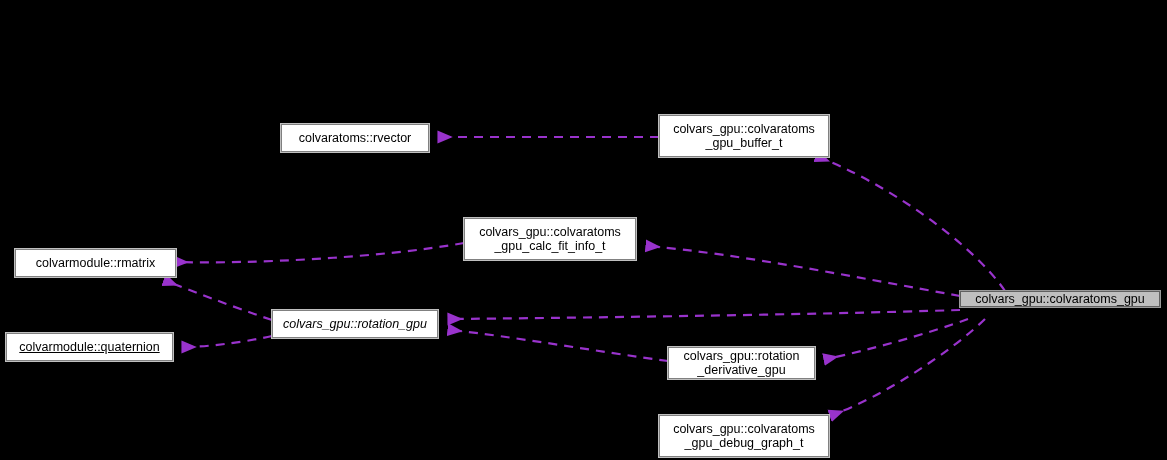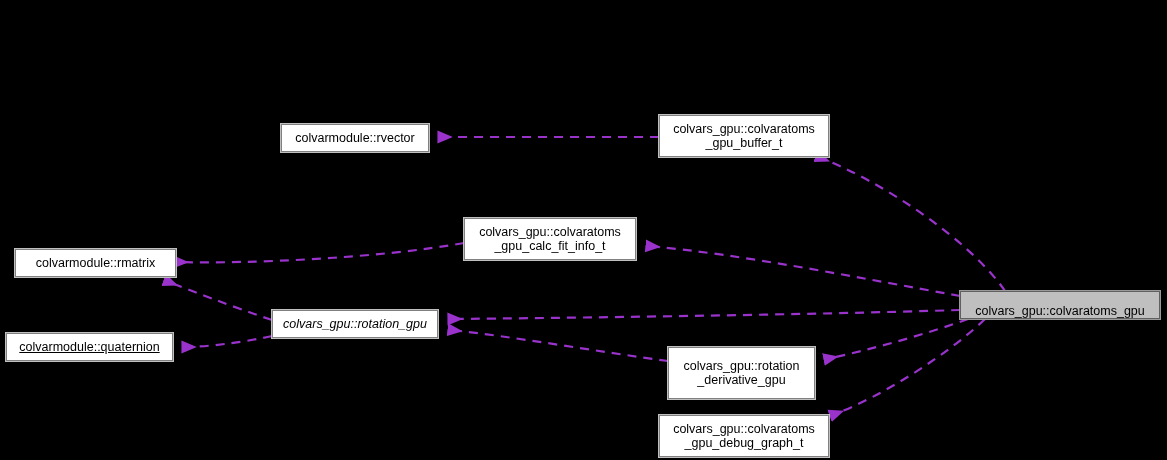--- a/index.html
+++ b/index.html
@@ -70,28 +70,28 @@
         <path d="M 272 320 C 230 306 190 290 166 281" stroke="#9933cc" stroke-width="2.2" fill="none" stroke-dasharray="9,7" marker-end="url(#arrow-purple)"></path>
         <path d="M 960 310 C 800 315 560 318 450 319" stroke="#9933cc" stroke-width="2.2" fill="none" stroke-dasharray="9,7" marker-end="url(#arrow-purple)"></path>
         <path d="M 668 361 C 600 352 510 336 450 330" stroke="#9933cc" stroke-width="2.2" fill="none" stroke-dasharray="9,7" marker-end="url(#arrow-purple)"></path>
         <path d="M 272 336 C 240 343 205 347 184 347" stroke="#9933cc" stroke-width="2.2" fill="none" stroke-dasharray="9,7" marker-end="url(#arrow-purple)"></path>
         <path d="M 968 319 C 930 333 870 350 826 359" stroke="#9933cc" stroke-width="2.2" fill="none" stroke-dasharray="9,7" marker-end="url(#arrow-purple)"></path>
         <path d="M 985 319 C 950 353 880 398 832 415" stroke="#9933cc" stroke-width="2.2" fill="none" stroke-dasharray="9,7" marker-end="url(#arrow-purple)"></path>
       </g>
   </svg>
 
   <div id="node-group">
-      <div class="node" style="left: 281px; top: 124px; width: 148px; height: 28px;"><span class="node-label">colvarmodule::rvector</span></div>
+      <div class="node" style="left: 281px; top: 124px; width: 148px; height: 28px;"><span class="node-label">colvaratoms::rvector</span></div>
       <div class="node" style="left: 659px; top: 115px; width: 170px; height: 42px;"><span class="node-label">colvars_gpu::colvaratoms
 _gpu_buffer_t</span></div>
       <div class="node" style="left: 464px; top: 218px; width: 172px; height: 42px;"><span class="node-label">colvars_gpu::colvaratoms
 _gpu_calc_fit_info_t</span></div>
       <div class="node" style="left: 15px; top: 249px; width: 161px; height: 28px;"><span class="node-label">colvarmodule::rmatrix</span></div>
-      <div class="node center" style="left: 960px; top: 291px; width: 200px; height: 28px; align-items: flex-end;"><span class="node-label">colvars_gpu::colvaratoms_gpu</span></div>
+      <div class="node center" style="left: 960px; top: 291px; width: 200px; height: 16px;"><span class="node-label">colvars_gpu::colvaratoms_gpu</span></div>
       <div class="node" style="left: 272px; top: 310px; width: 166px; height: 28px; font-style: italic;"><span class="node-label">colvars_gpu::rotation_gpu</span></div>
       <div class="node" style="left: 6px; top: 333px; width: 167px; height: 28px; text-decoration: underline;"><span class="node-label">colvarmodule::quaternion</span></div>
-      <div class="node" style="left: 668px; top: 347px; width: 147px; height: 52px; text-align: center;"><span class="node-label">colvars_gpu::rotation
+      <div class="node" style="left: 668px; top: 347px; width: 147px; height: 32px; text-align: center;"><span class="node-label">colvars_gpu::rotation
 _derivative_gpu</span></div>
       <div class="node" style="left: 659px; top: 415px; width: 170px; height: 42px;"><span class="node-label">colvars_gpu::colvaratoms
 _gpu_debug_graph_t</span></div>
     </div>
 
 </div>
 
 </body></html>

